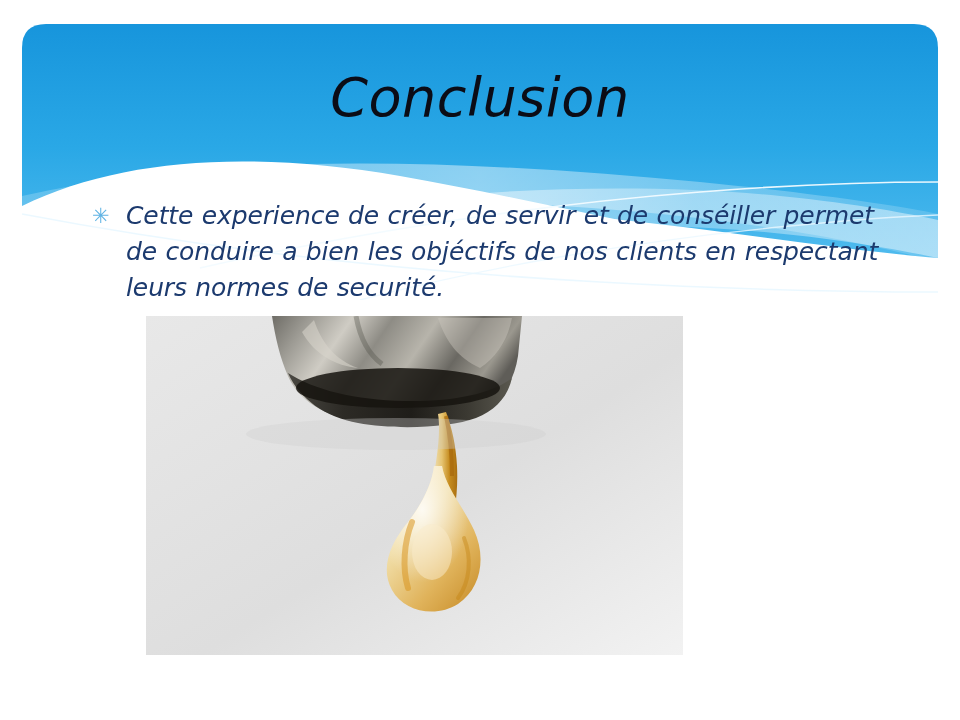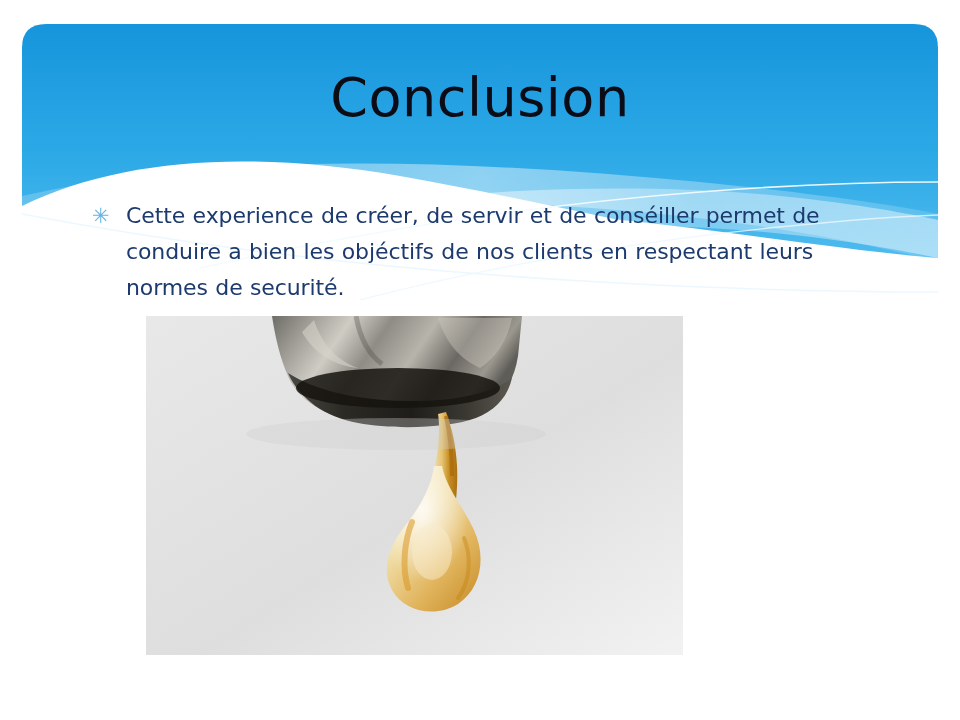--- a/index.html
+++ b/index.html
@@ -15,20 +15,21 @@
     position: relative;
   }
 
   #slide {
     position: absolute;
     left: 0; top: 0;
     width: 960px;
     height: 720px;
     background: #ffffff;
     overflow: hidden;
+    font-style: italic;
   }
 
   
   #banner {
     position: absolute;
     left: 0; top: 0;
     width: 960px;
     height: 300px;
   }
   #banner svg { display: block; }
@@ -64,21 +65,21 @@
     flex: 0 0 auto;
     width: 34px;
     font-size: 21px;
     line-height: 36px;
     color: #61b4e4;
     font-family: "DejaVu Sans", sans-serif;
   }
   .bullet-text {
     flex: 1 1 auto;
     font-family: "DejaVu Sans", sans-serif;
-    font-size: 22px;
+    font-size: 25px;
     line-height: 36px;
     color: #1c3a6e;
     letter-spacing: -0.1px;
     word-spacing: 0.5px;
   }
 
   
   #photo {
     position: absolute;
     left: 146px;

